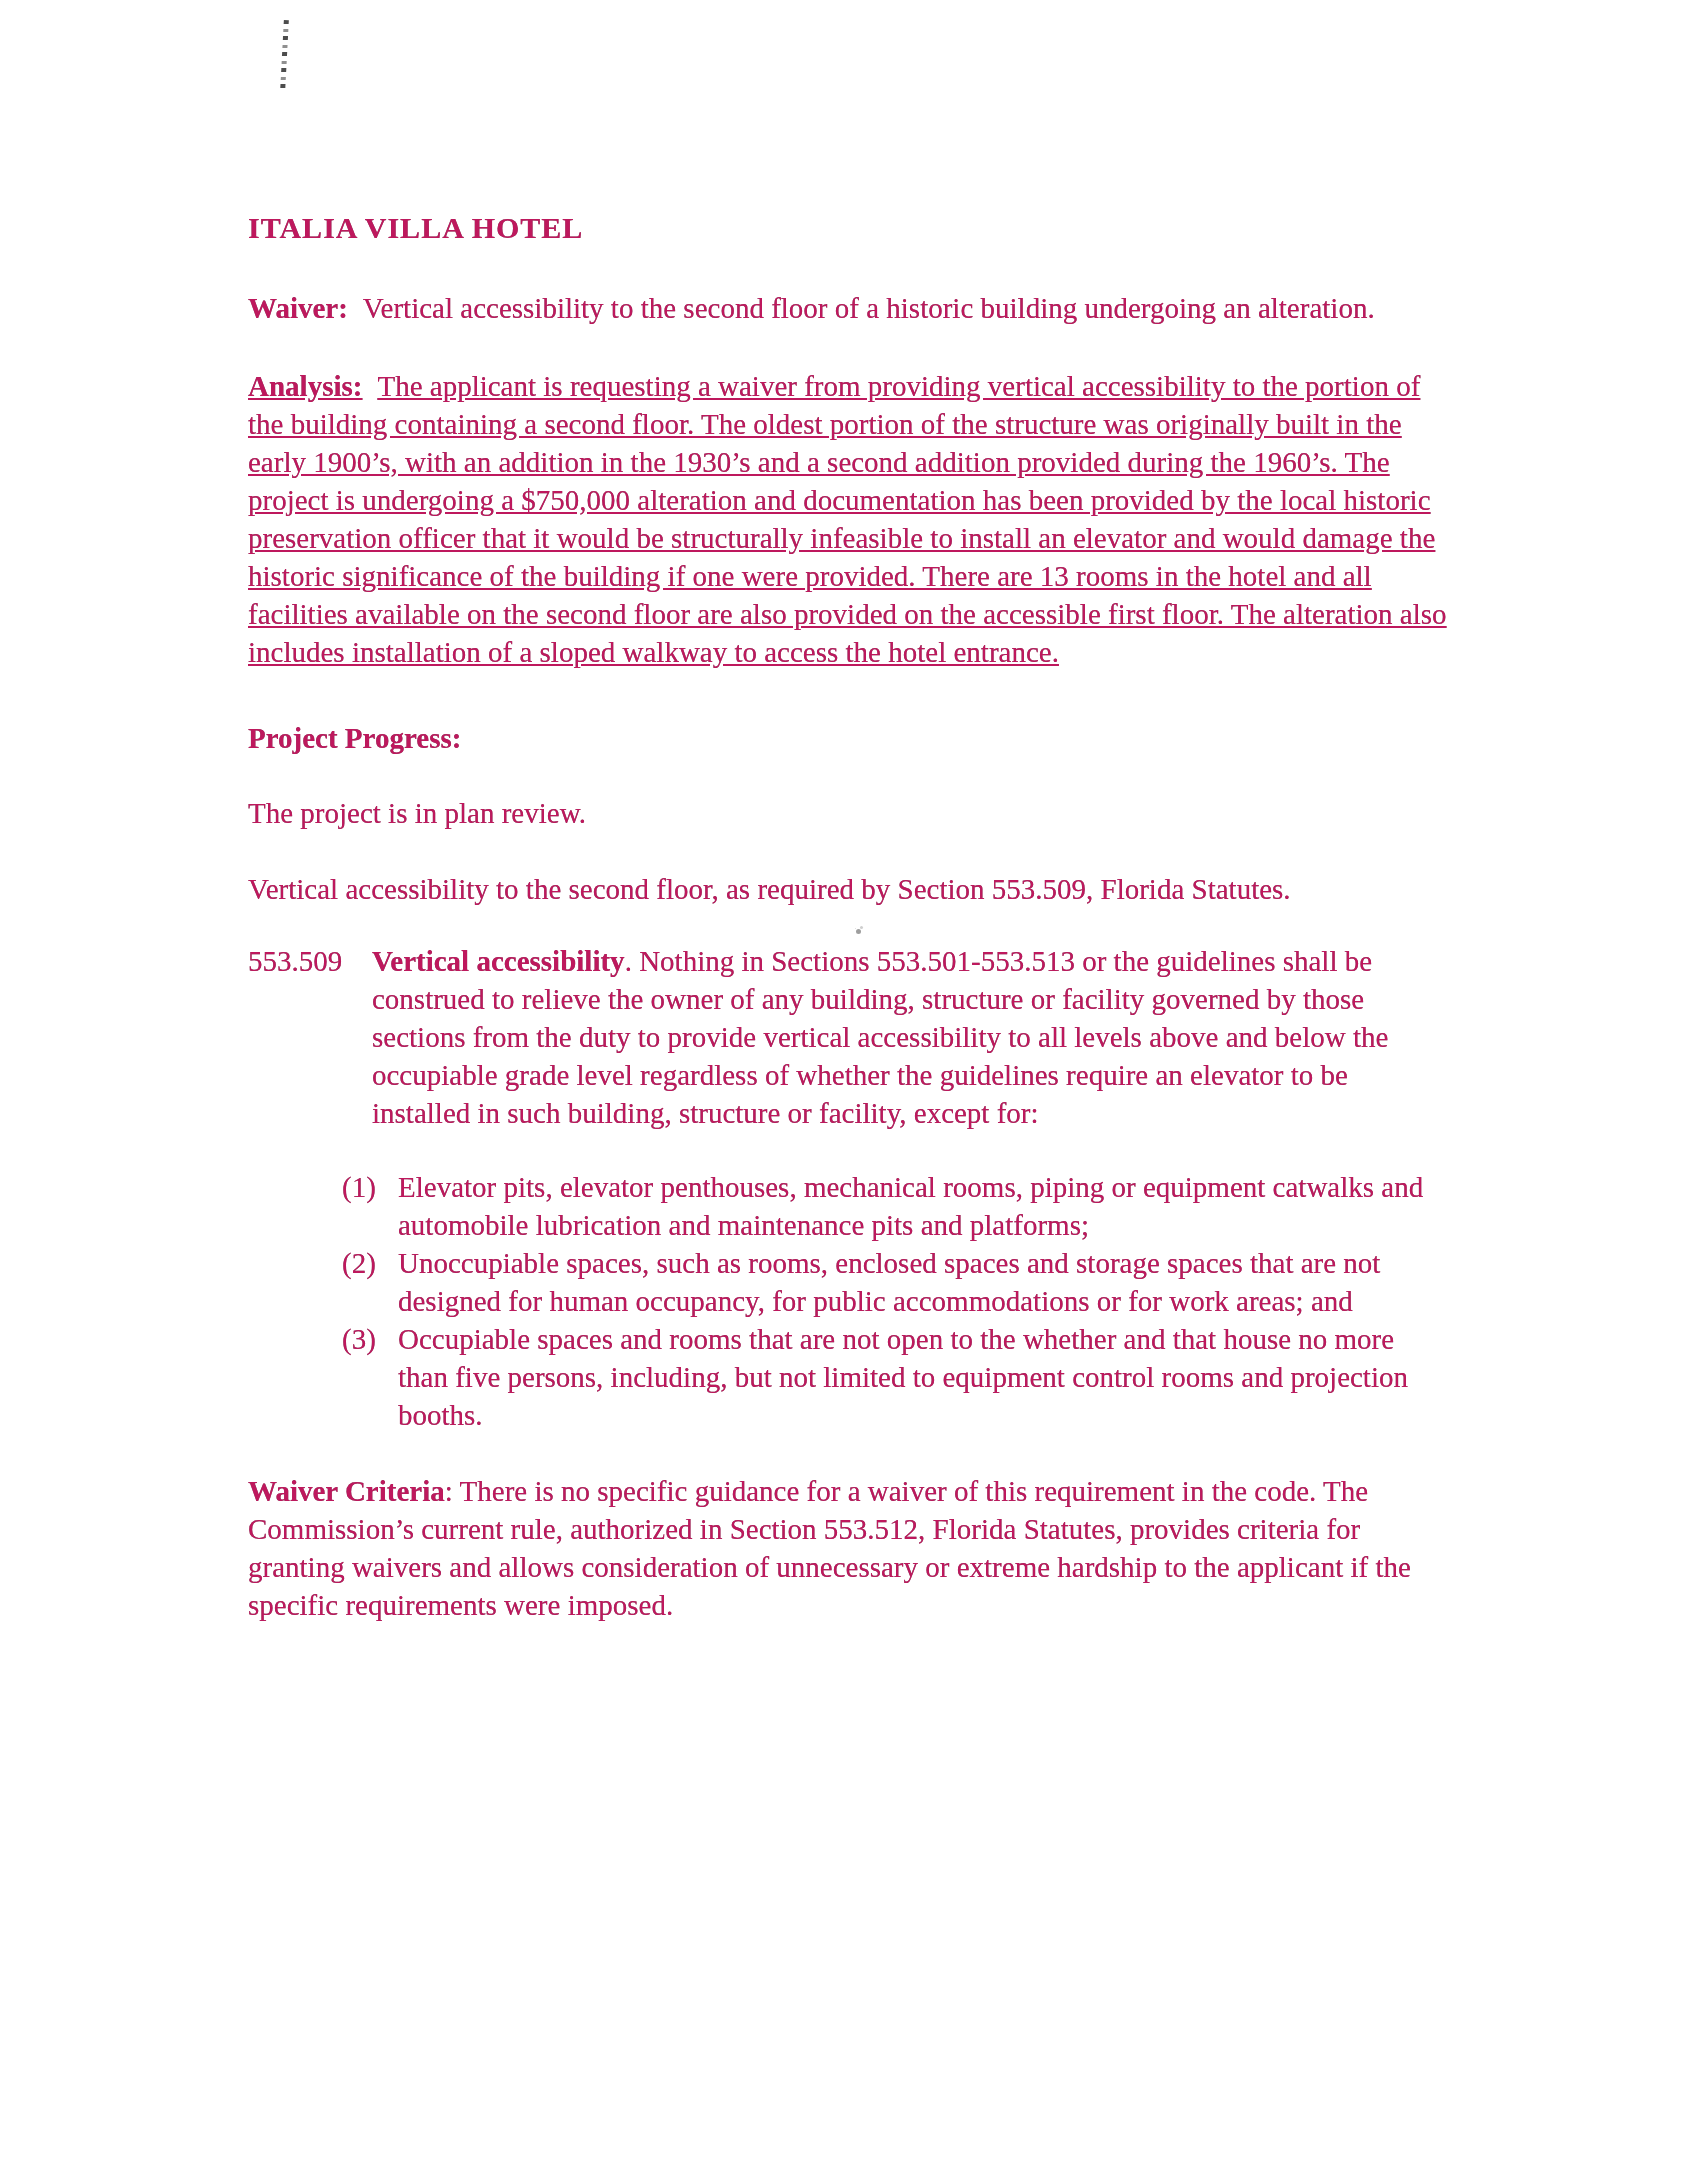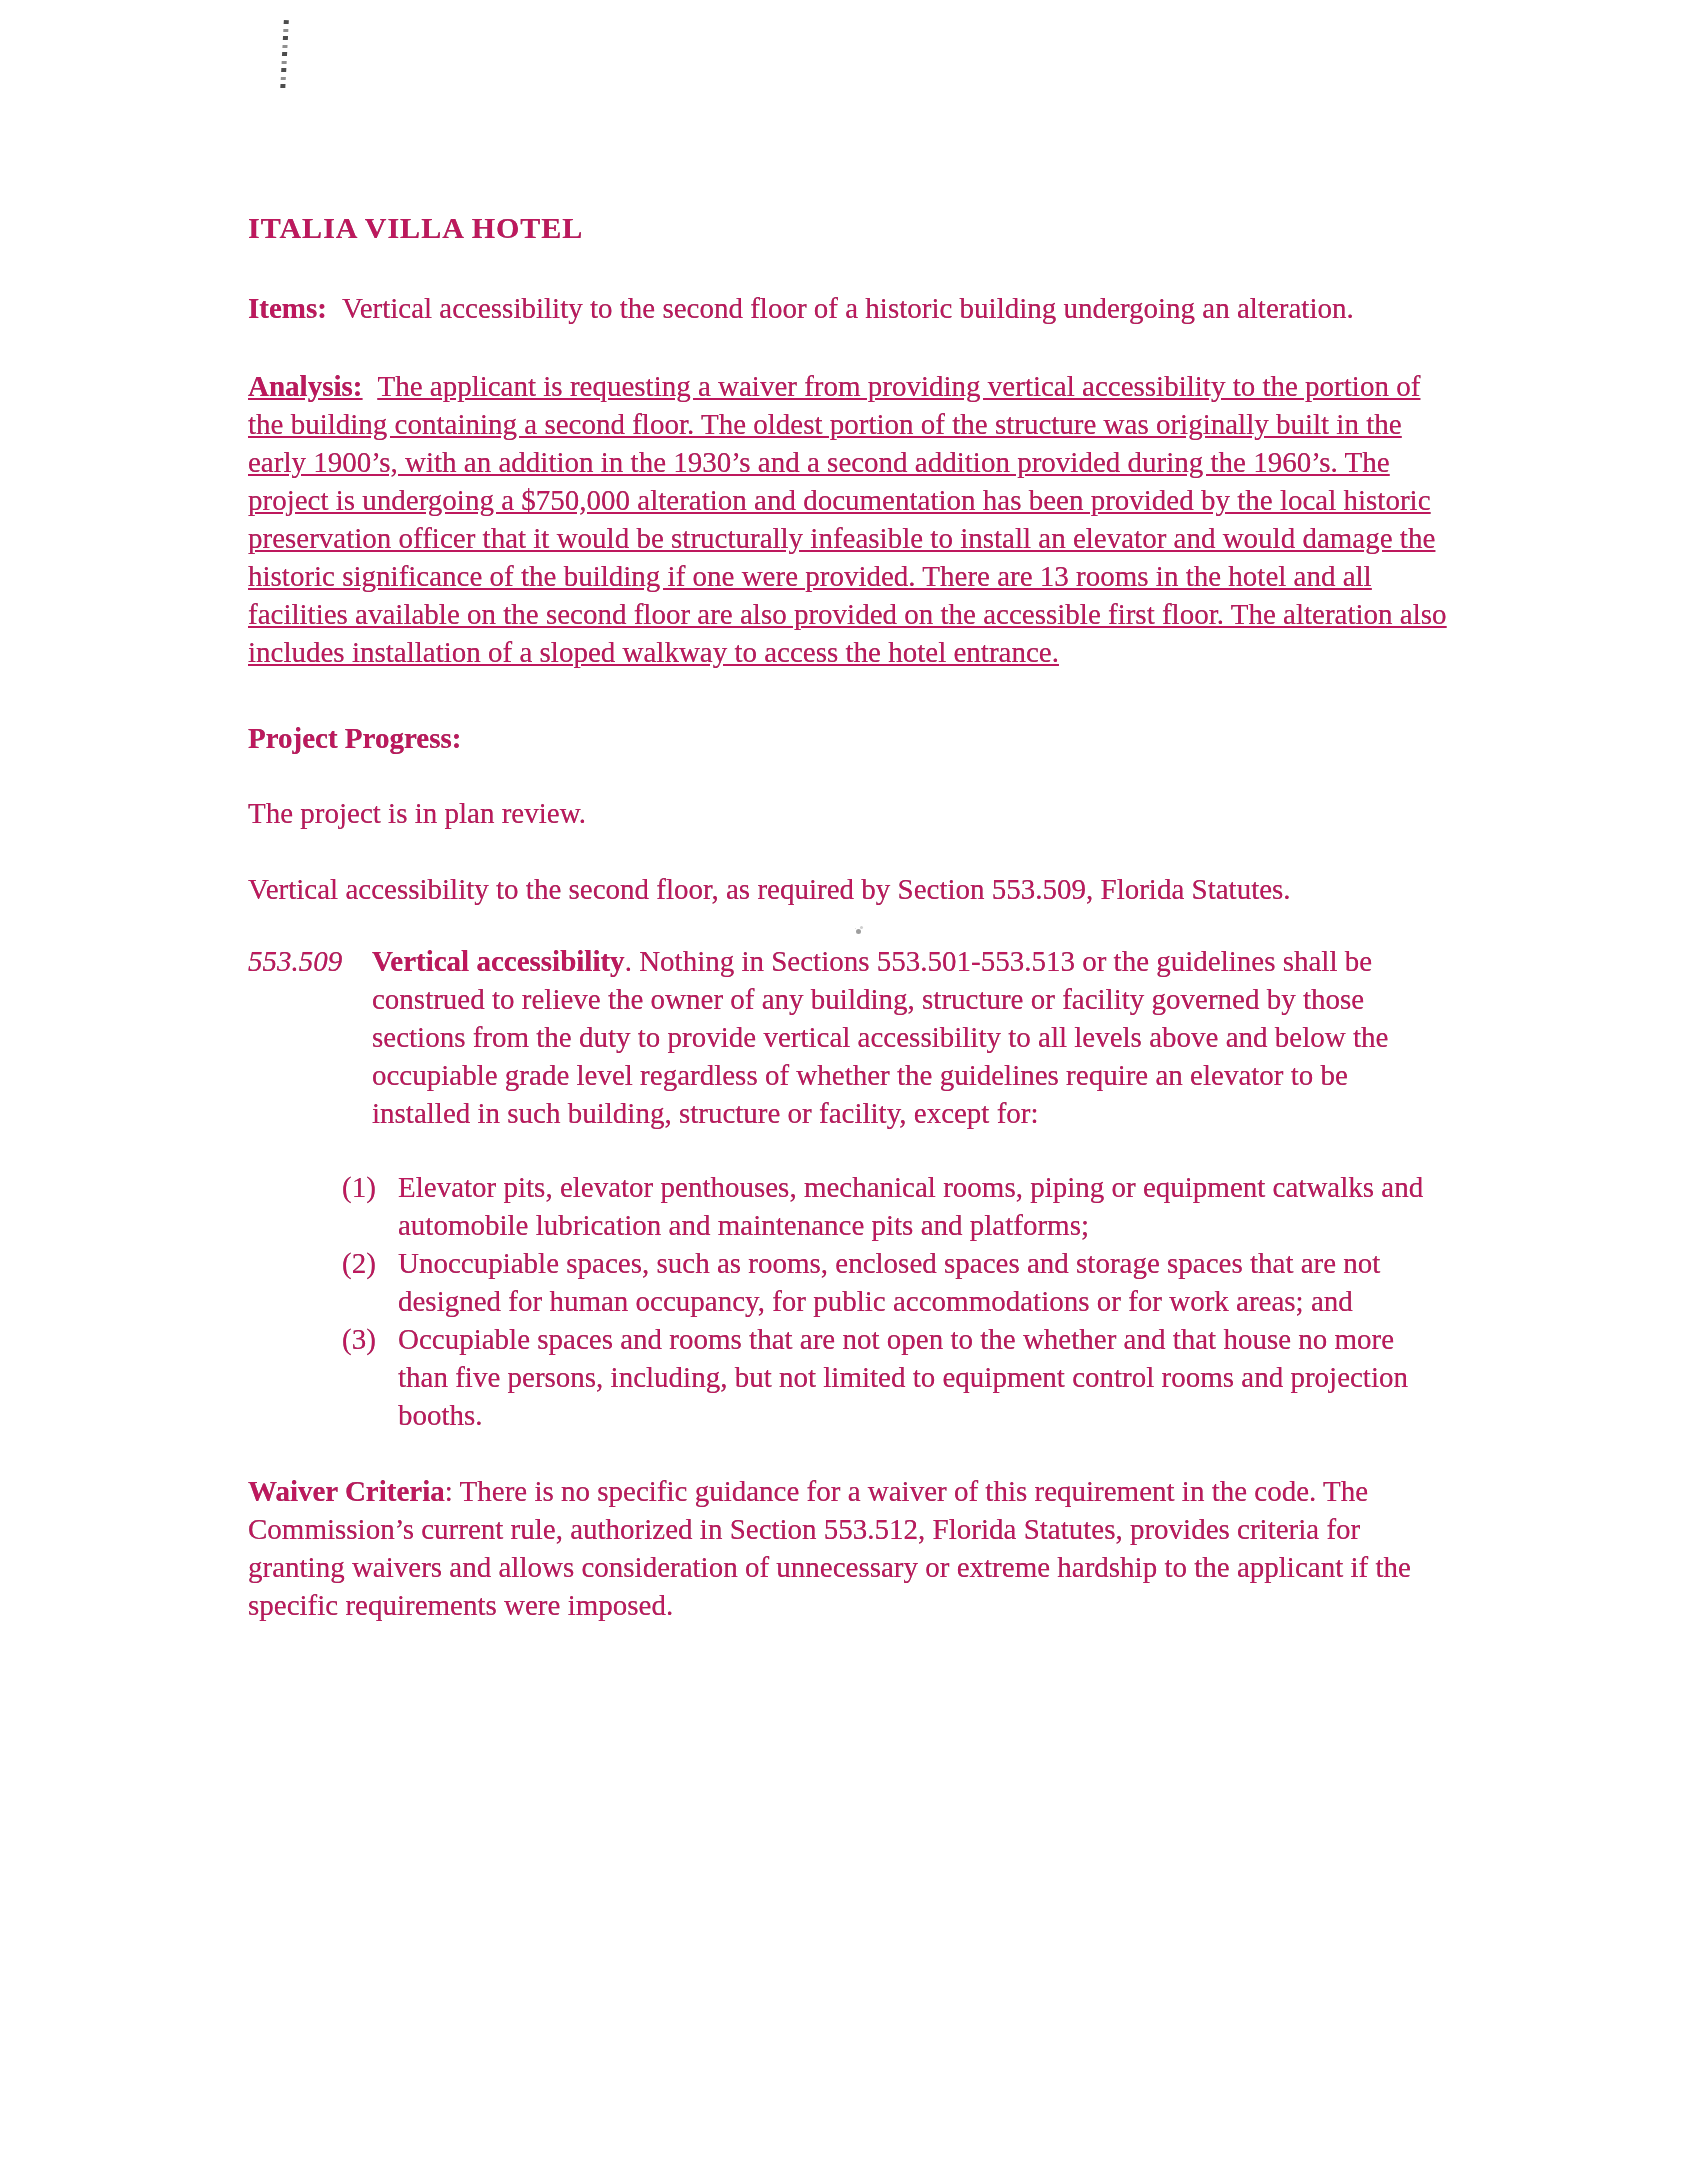--- a/index.html
+++ b/index.html
@@ -47,21 +47,20 @@
   }
   .statute {
     position: relative;
     padding-left: 124px;
     margin-bottom: 36px;
   }
   .statute-num {
     position: absolute;
     left: 0;
     top: 0;
-    font-style: italic;
   }
   .statute-lead { font-weight: bold; }
   .law-list { margin-bottom: 38px; }
   .law-item {
     position: relative;
     padding-left: 150px;
   }
   .law-item-num {
     position: absolute;
     left: 94px;
@@ -101,21 +100,21 @@
 <div class="page">
 
   <div class="artifact-smudge"></div>
   <div class="artifact-dot"></div>
 
   <div class="content">
 
     <div class="doc-title">ITALIA VILLA HOTEL</div>
 
     <p class="para-issue">
-      <span class="lead-label">Items:</span><span>Vertical accessibility to the second floor of a historic building undergoing an alteration.</span>
+      <span class="lead-label">Waiver:</span><span>Vertical accessibility to the second floor of a historic building undergoing an alteration.</span>
     </p>
 
     <p class="para-analysis">
       <span class="lead-label">Analysis:</span><span>The applicant is requesting a waiver from providing vertical accessibility to the portion of the building containing a second floor.  The oldest portion of the structure was originally built in the early 1900’s, with an addition in the 1930’s and a second addition provided during the 1960’s.  The project is undergoing a $750,000 alteration and documentation has been provided by the local historic preservation officer that it would be structurally infeasible to install an elevator and would damage the historic significance of the building if one were provided.  There are 13 rooms in the hotel and all facilities available on the second floor are also provided on the accessible first floor.  The alteration also includes installation of a sloped walkway to access the hotel entrance.</span>
     </p>
 
     <p class="heading">Project Progress:</p>
 
     <p class="para-progress">The project is in plan review.</p>
 

